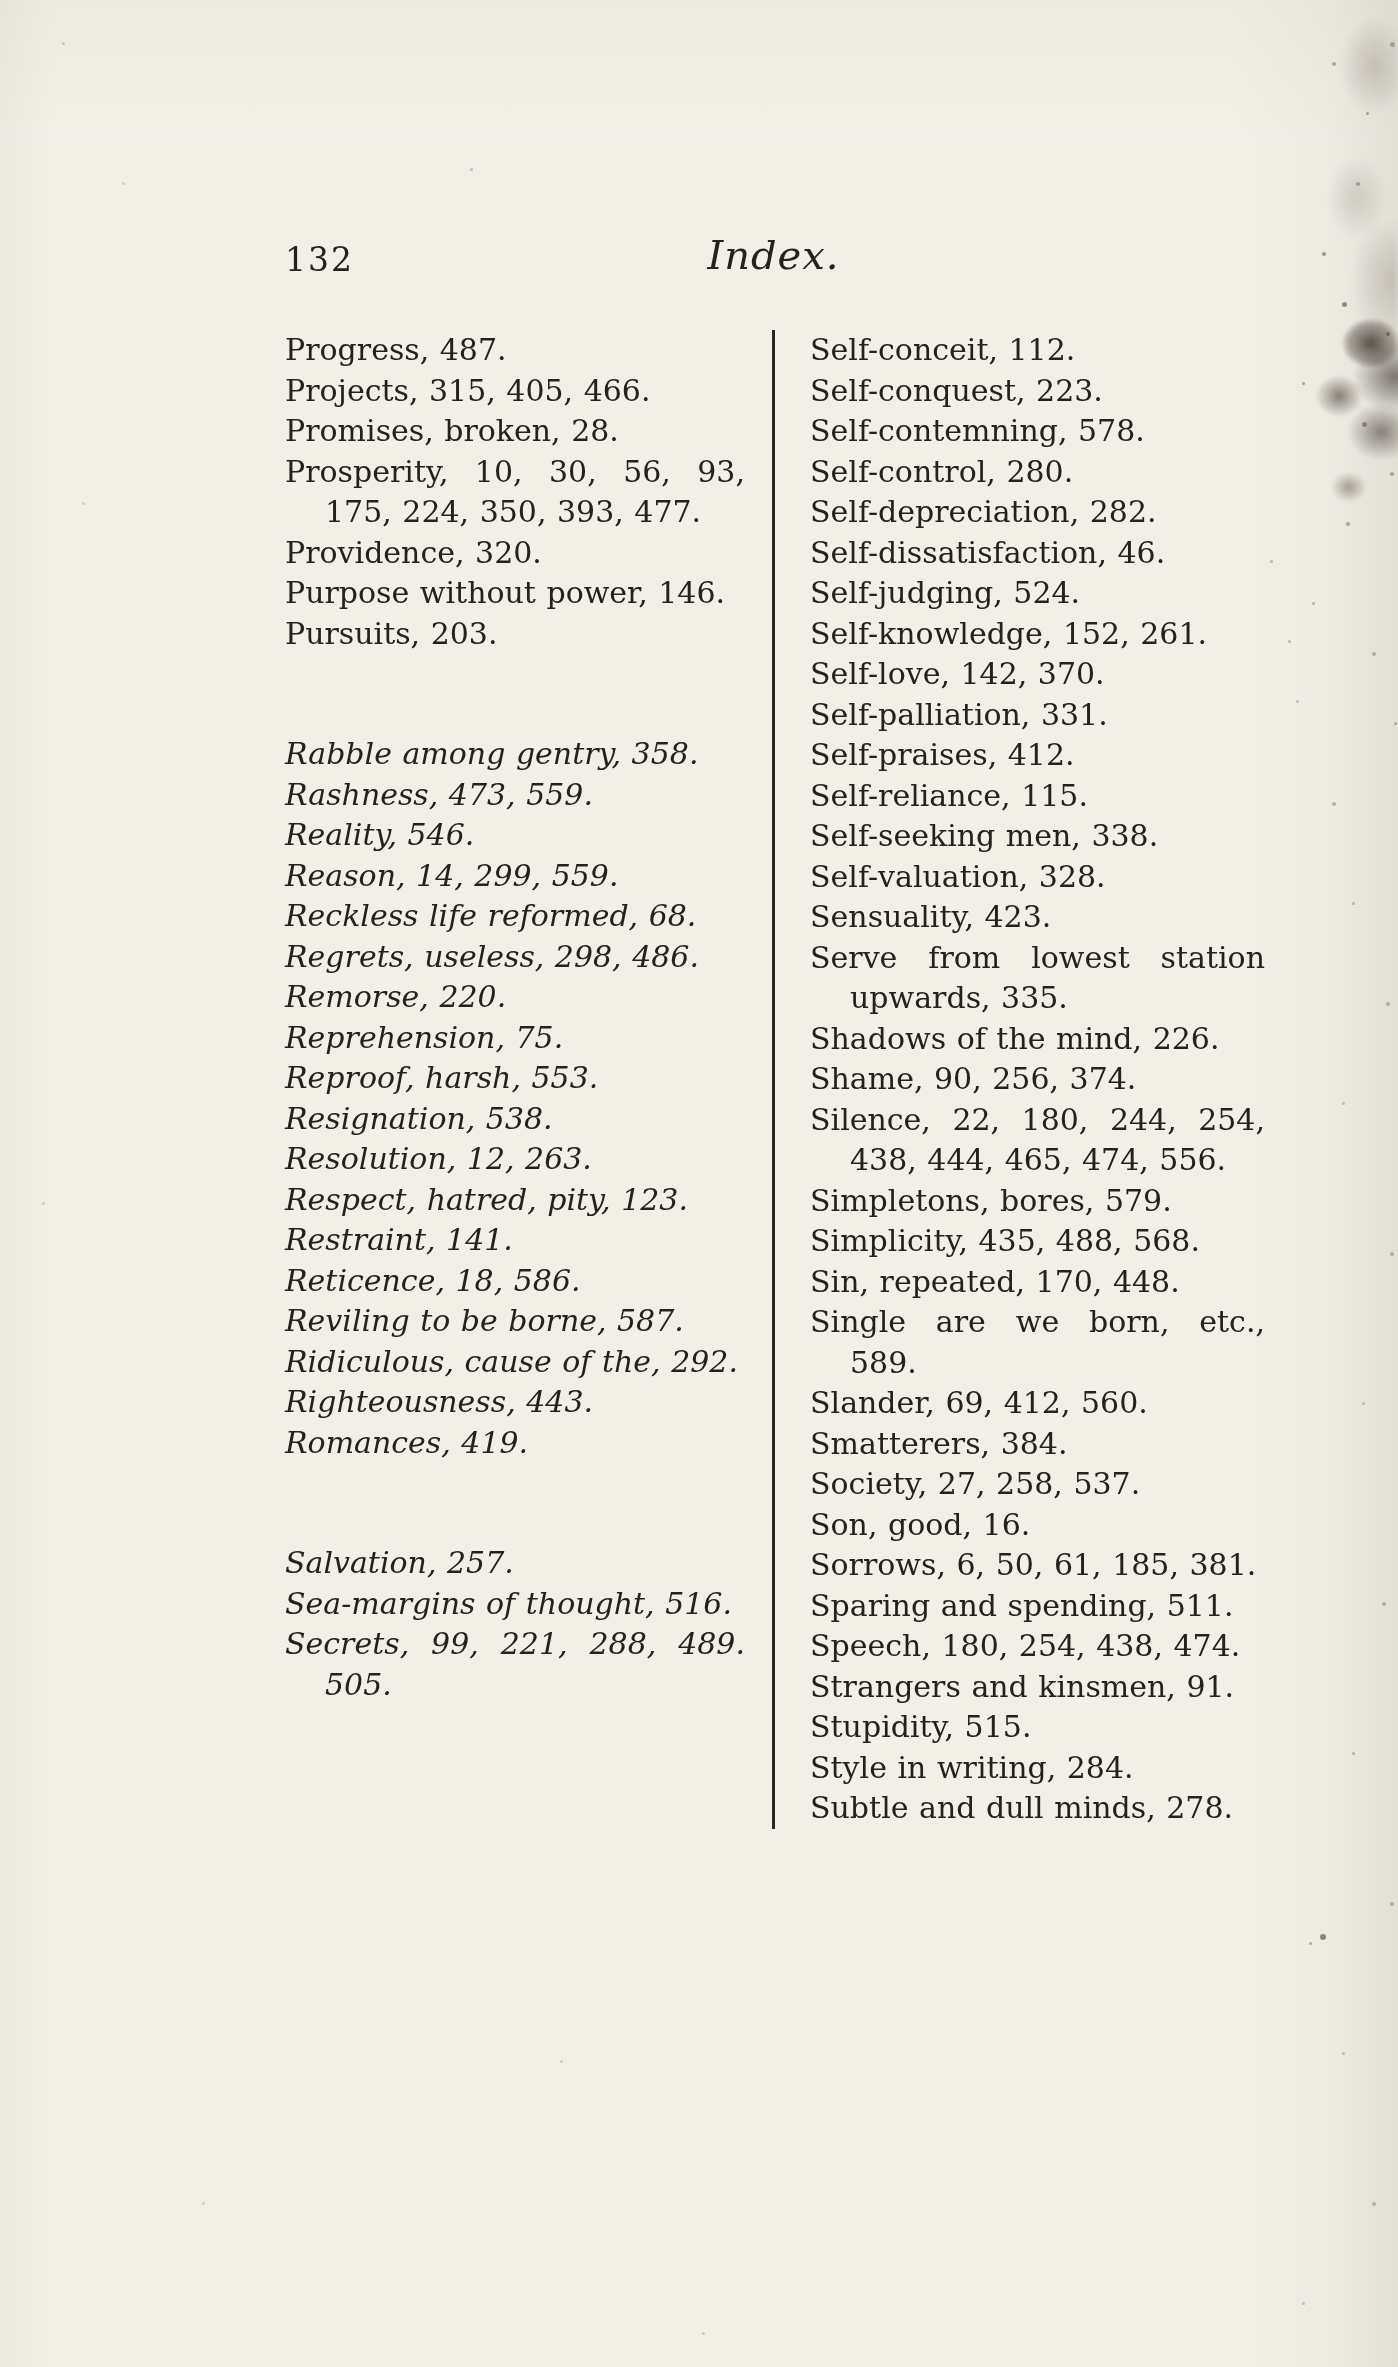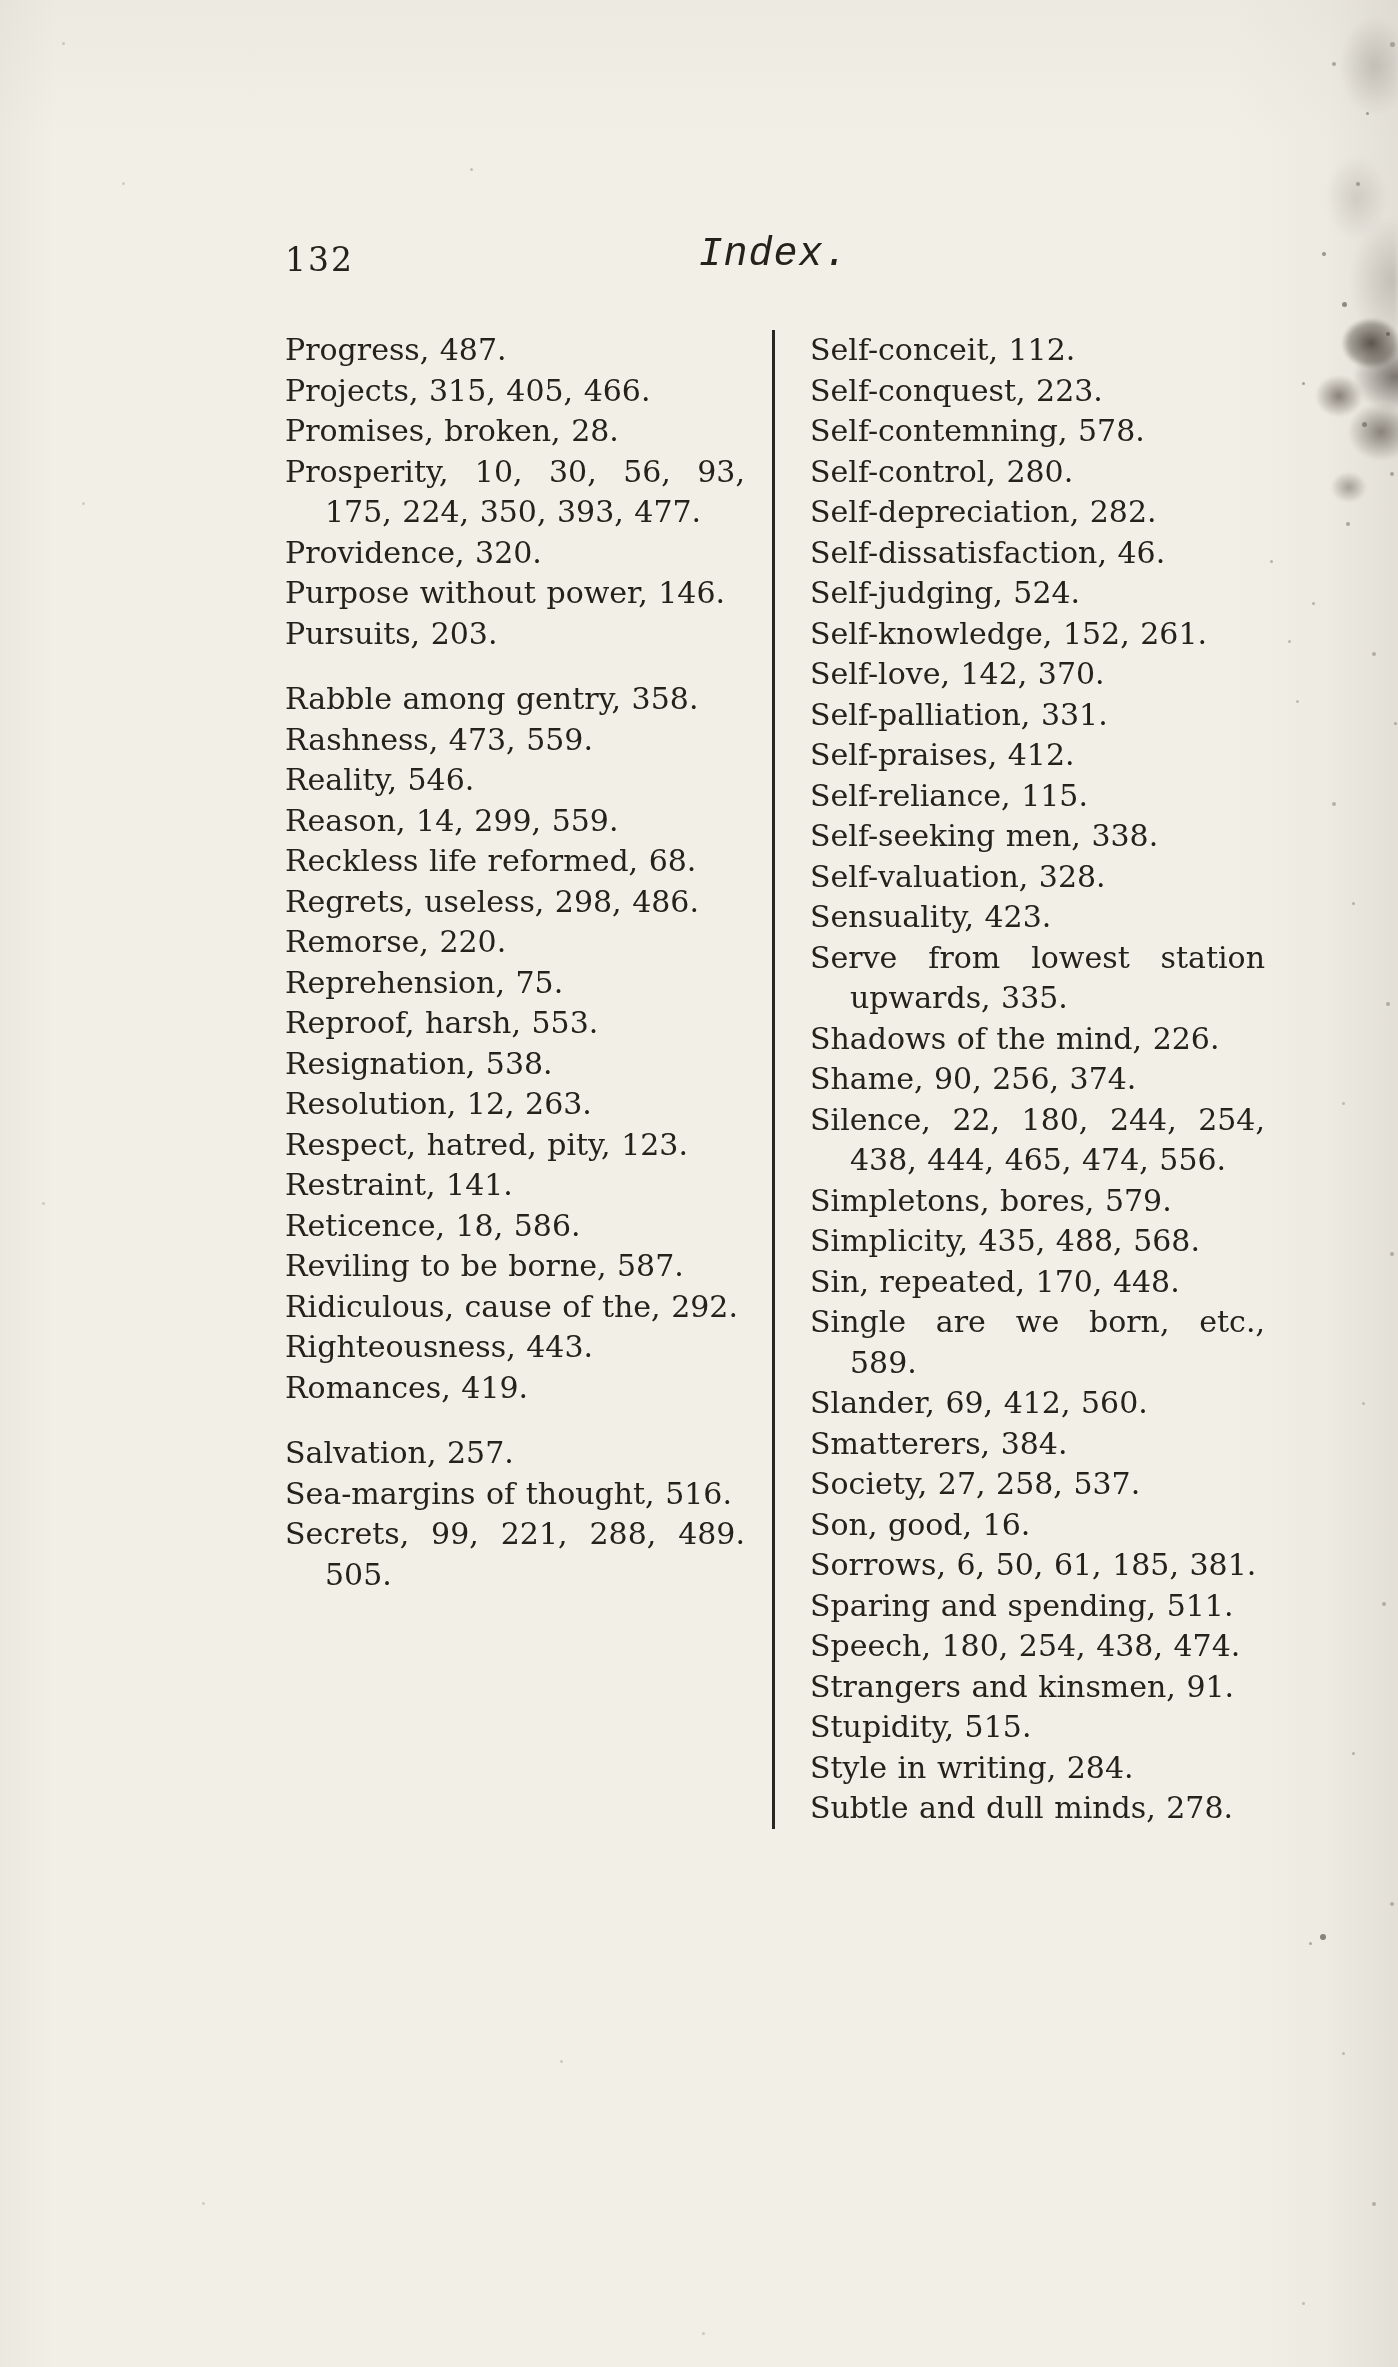--- a/index.html
+++ b/index.html
@@ -50,21 +50,20 @@
   }
   .page-title {
     position: absolute;
     left: 0;
     right: 3px;
     top: 0;
     text-align: center;
     font-style: italic;
     font-size: 40px;
     letter-spacing: 1px;
-    font-family: Liberation Mono, monospace;
   }
 
   .text-block {
     position: absolute;
     top: 330px;
     left: 285px;
     width: 980px;
     display: flex;
     align-items: stretch;
   }
@@ -74,21 +73,21 @@
   }
   .column.left  { width: 460px; }
   .column.right { width: 455px; }
   .column-divider {
     width: 3px;
     background: var(--divider, #2b2620);
     margin-left: 27px;
     margin-right: 35px;
     align-self: stretch;
   }
-  .entry-group + .entry-group { margin-top: 25px; }
+  .entry-group + .entry-group { margin-top: 80px; font-style: italic; }
   .entry {
     text-align: justify;
     padding-left: 40px;
     text-indent: -40px;
     word-spacing: 1px;
   }
 
   
   .noise, .noise * { pointer-events: none; }
   .ink-blob {

